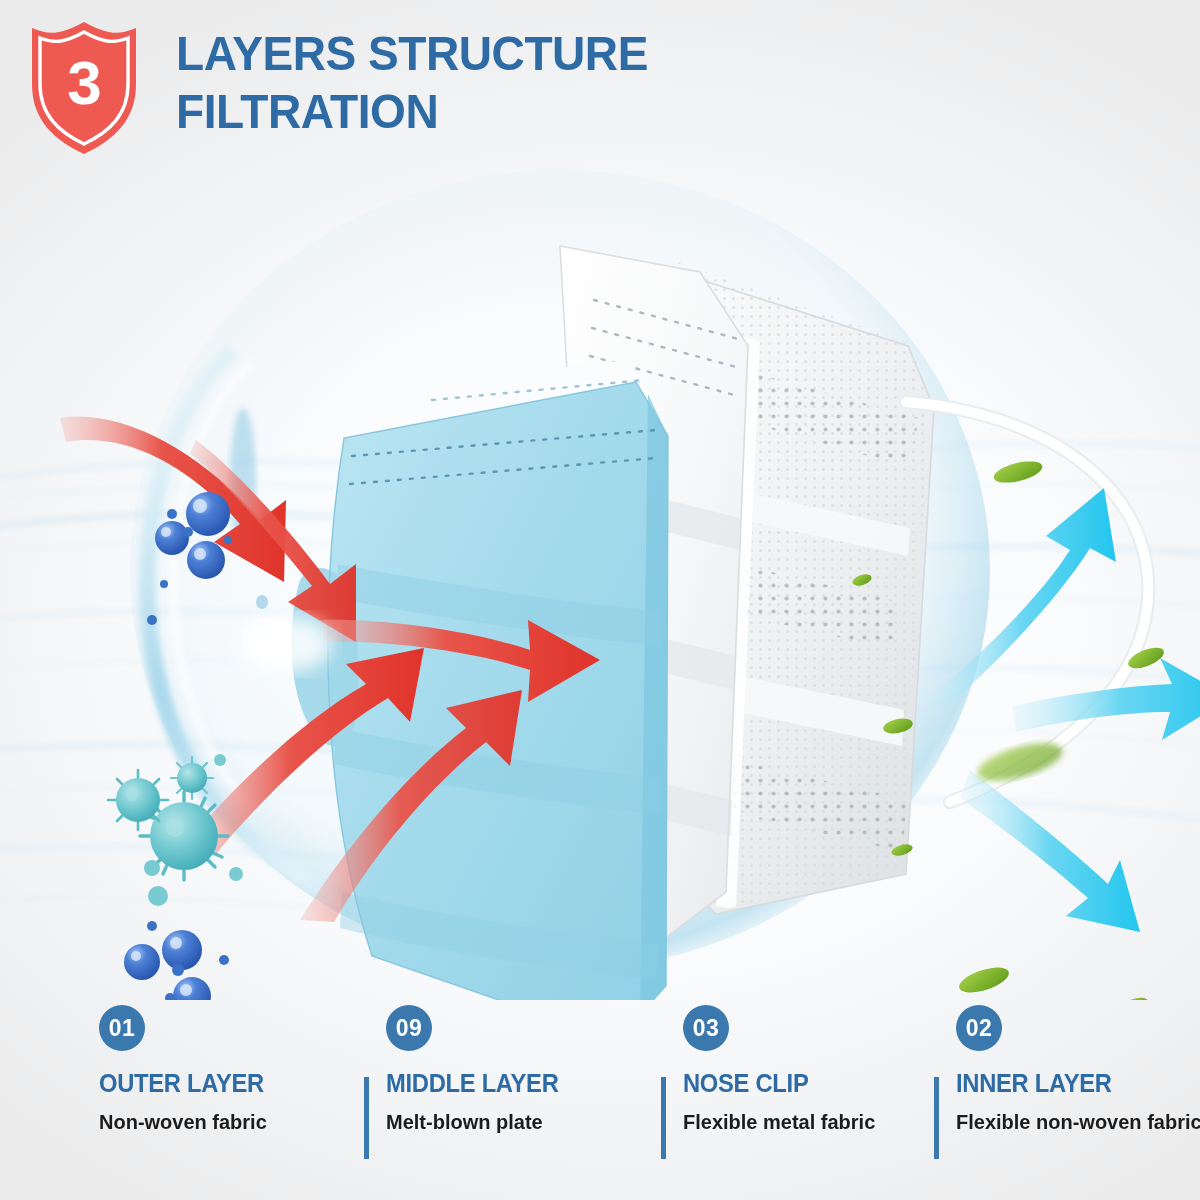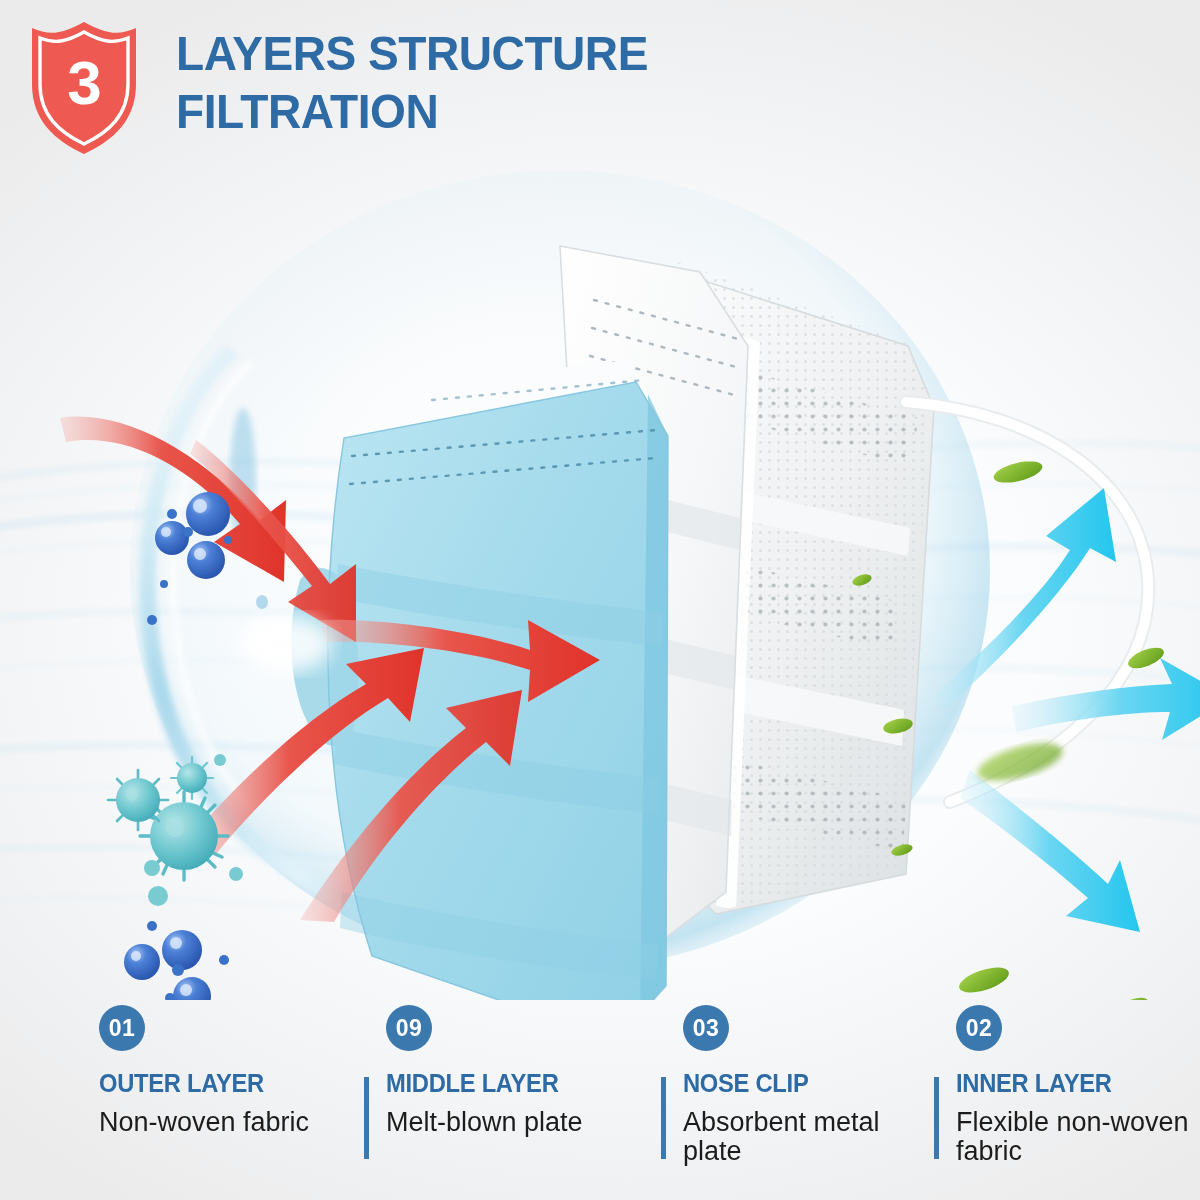--- a/index.html
+++ b/index.html
@@ -97,24 +97,25 @@
     letter-spacing:-0.3px;
     text-transform:uppercase;
     margin-bottom:10px;
     white-space:nowrap;
     font-family:"Liberation Sans", sans-serif;
     transform:scaleX(0.95);
     transform-origin:left center;
   }
   .legend-desc {
     color:#1c1c1c;
-    font-size:27px;
+    font-size:20px;
     line-height:29px;
     max-width:248px;
     font-family:"Liberation Sans", sans-serif;
+    font-weight:bold;
   }
 </style>
 </head>
 <body>
 
 <div id="page">
 
   <div id="header">
 
     <div id="shield-wrap">
@@ -441,21 +442,21 @@
       <div class="legend-divider"></div>
       <div class="num-badge">09</div>
       <div class="legend-title">MIDDLE LAYER</div>
       <div class="legend-desc">Melt-blown plate</div>
     </div>
 
     <div class="legend-item" data-idx="2">
       <div class="legend-divider"></div>
       <div class="num-badge">03</div>
       <div class="legend-title">NOSE CLIP</div>
-      <div class="legend-desc">Absorbent metal plate</div>
+      <div class="legend-desc">Flexible metal fabric</div>
     </div>
 
     <div class="legend-item" data-idx="3">
       <div class="legend-divider"></div>
       <div class="num-badge">02</div>
       <div class="legend-title">INNER LAYER</div>
       <div class="legend-desc">Flexible non-woven fabric</div>
     </div>
 
   </div>

